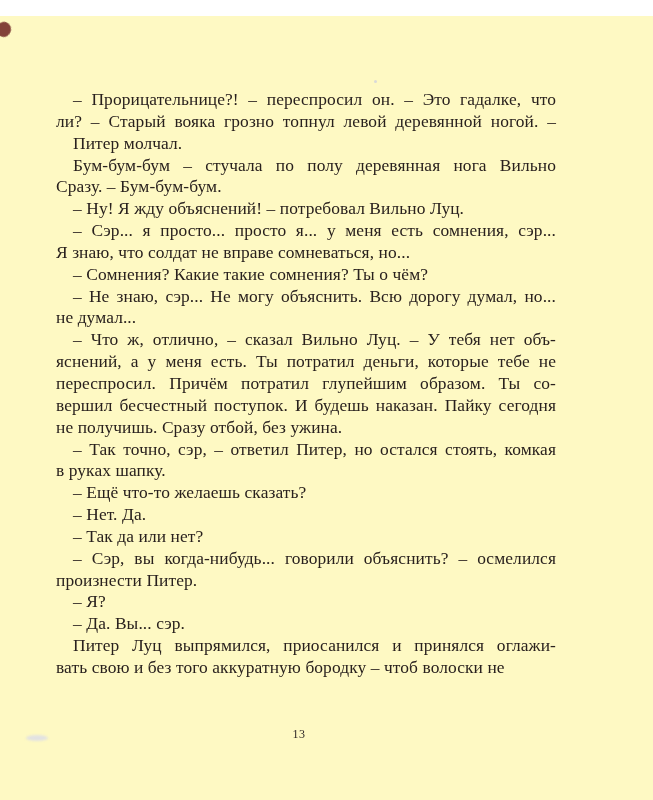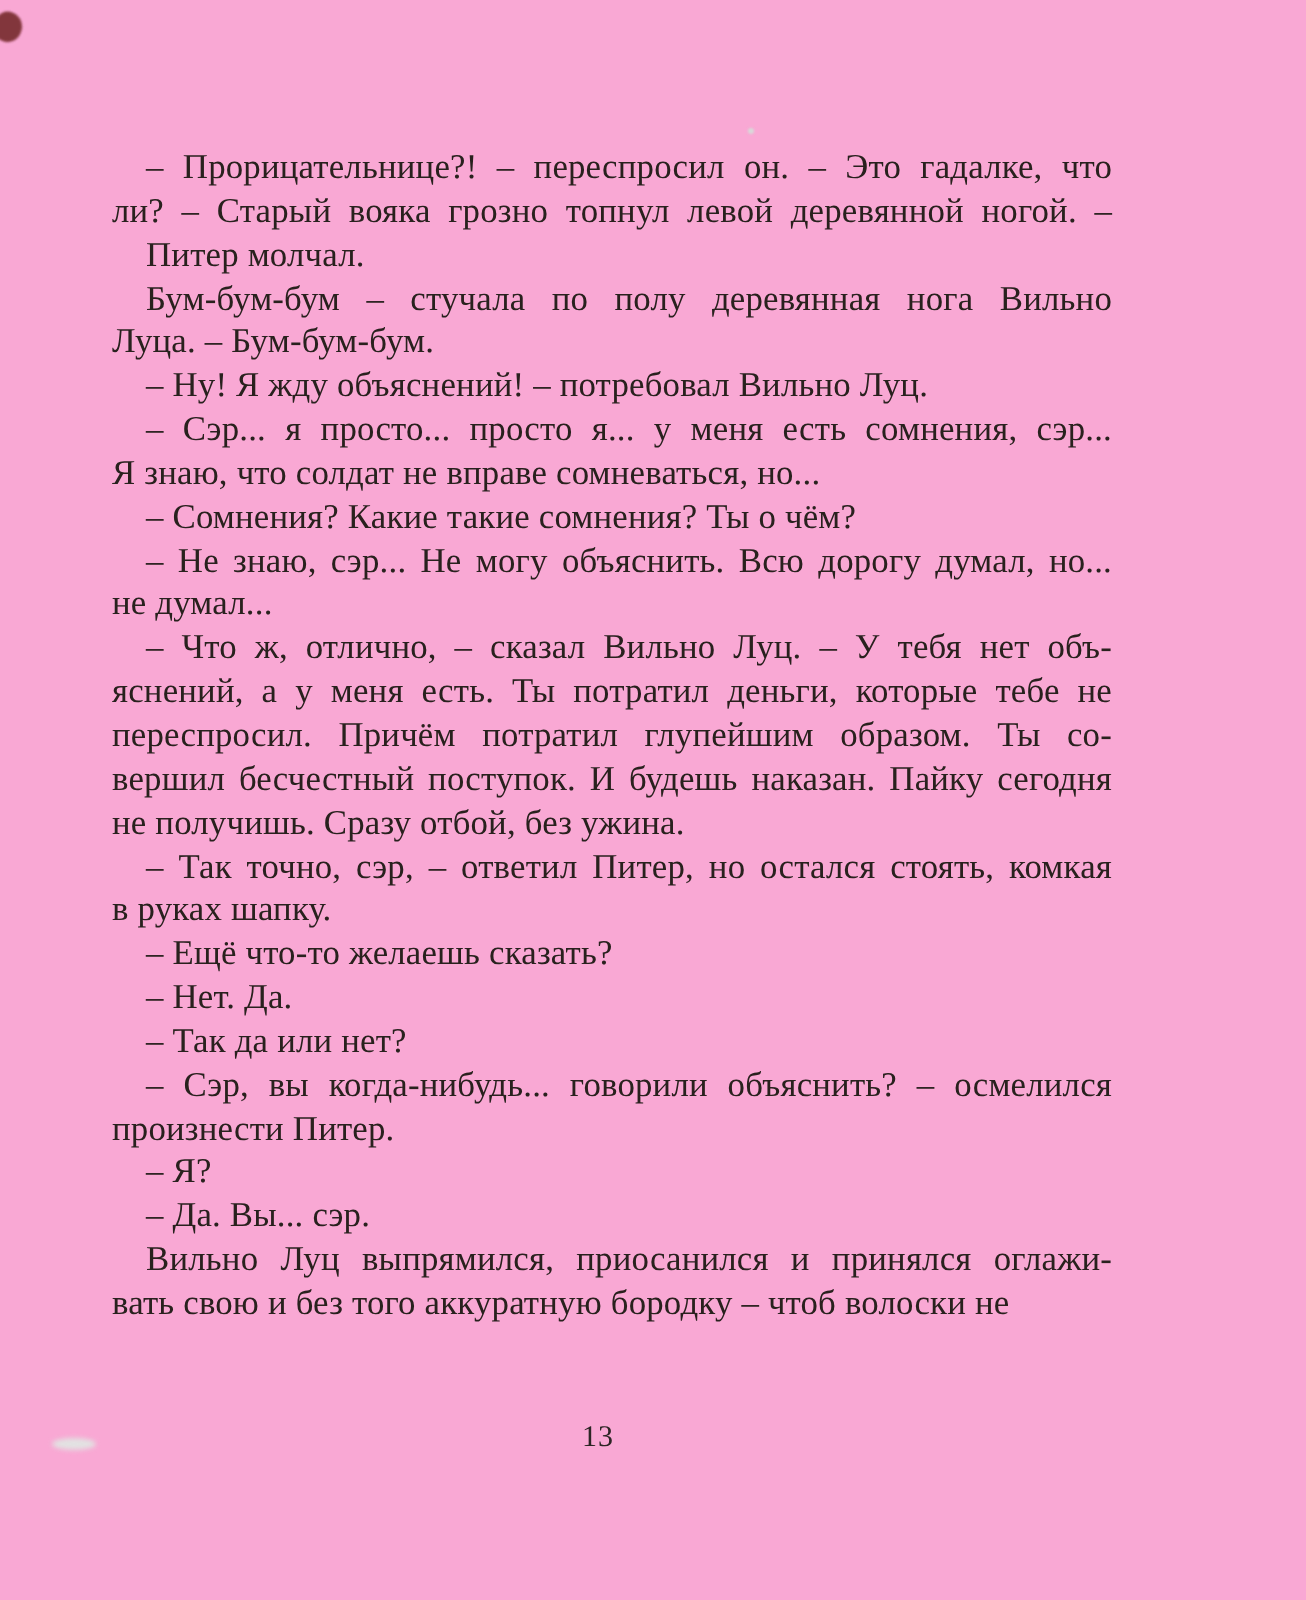--- a/index.html
+++ b/index.html
@@ -10,21 +10,22 @@
     width: 653px;
     height: 800px;
     background: #ffffff;
     position: relative;
     overflow: hidden;
     font-family: "Liberation Serif", "DejaVu Serif", serif;
   }
   .scan-page {
     position: absolute;
     inset: 0;
-    background: #f9a8d4;
+    background: #fef9c3;
+    margin-top: 16px;
   }
   
   .scan-mark {
     position: absolute;
     left: -3px;
     top: 6px;
     width: 14px;
     height: 15px;
     background: #6e2322;
     border-radius: 45% 55% 50% 50%;
@@ -77,42 +78,42 @@
   }
   .line.first {
     text-indent: 17px;
   }
   .page-number {
     position: absolute;
     left: 56px;
     top: 711px;
     width: 486px;
     text-align: center;
-    font-size: 15px;
+    font-size: 12px;
     color: #2c2524;
     letter-spacing: 0.5px;
   }
 </style>
 </head>
 <body>
 
 <div class="scan-page">
   <div class="scan-mark"></div>
   <div class="scan-speck"></div>
   <div class="text-block">
       <div class="para">
         <div class="line first">– Прорицательнице?! – переспросил он. – Это гадалке, что</div>
         <div class="line">ли? – Старый вояка грозно топнул левой деревянной ногой. –</div>
       </div>
       <div class="para">
         <div class="line first last">Питер молчал.</div>
       </div>
       <div class="para">
         <div class="line first">Бум-бум-бум – стучала по полу деревянная нога Вильно</div>
-        <div class="line last">Луца. – Бум-бум-бум.</div>
+        <div class="line last">Сразу. – Бум-бум-бум.</div>
       </div>
       <div class="para">
         <div class="line first last">– Ну! Я жду объяснений! – потребовал Вильно Луц.</div>
       </div>
       <div class="para">
         <div class="line first">– Сэр... я просто... просто я... у меня есть сомнения, сэр...</div>
         <div class="line last">Я знаю, что солдат не вправе сомневаться, но...</div>
       </div>
       <div class="para">
         <div class="line first last">– Сомнения? Какие такие сомнения? Ты о чём?</div>
@@ -145,19 +146,19 @@
         <div class="line first">– Сэр, вы когда-нибудь... говорили объяснить? – осмелился</div>
         <div class="line last">произнести Питер.</div>
       </div>
       <div class="para">
         <div class="line first last">– Я?</div>
       </div>
       <div class="para">
         <div class="line first last">– Да. Вы... сэр.</div>
       </div>
       <div class="para">
-        <div class="line first">Вильно Луц выпрямился, приосанился и принялся оглажи-</div>
+        <div class="line first">Питер Луц выпрямился, приосанился и принялся оглажи-</div>
         <div class="line last">вать свою и без того аккуратную бородку – чтоб волоски не</div>
       </div>
     </div>
   <div class="scan-smudge"></div>
   <div class="page-number">13</div>
 </div>
 
 </body></html>

